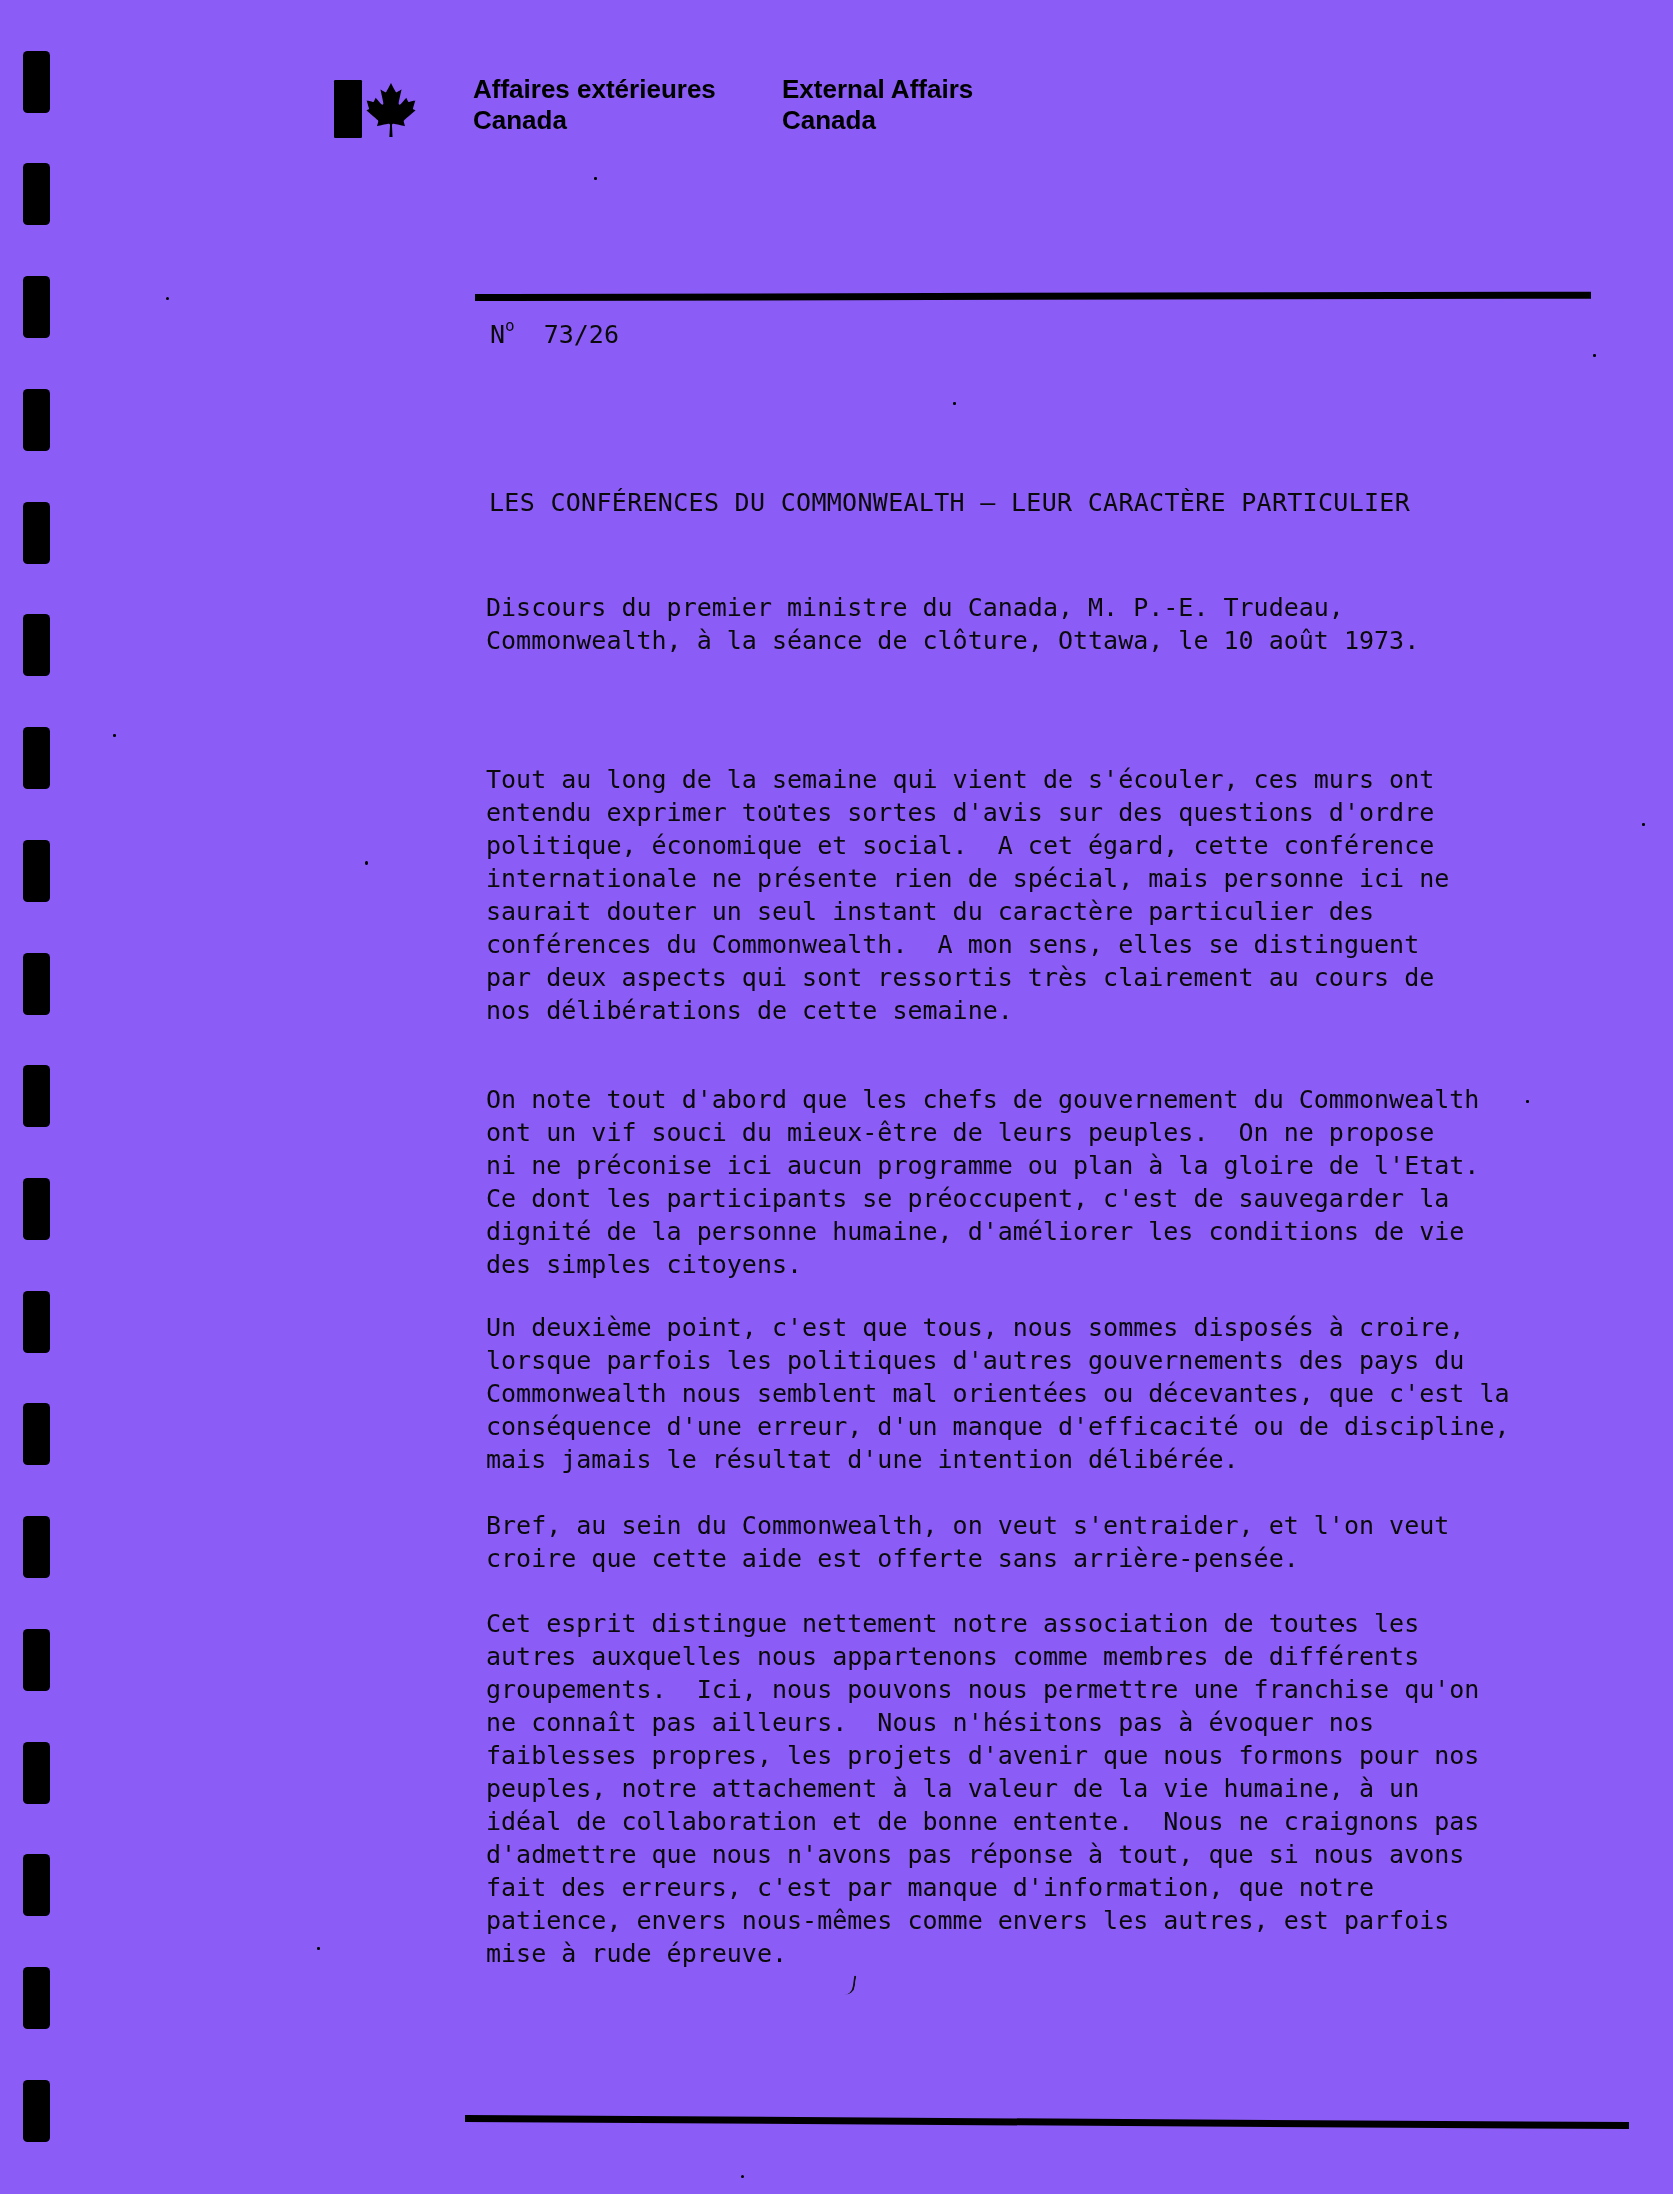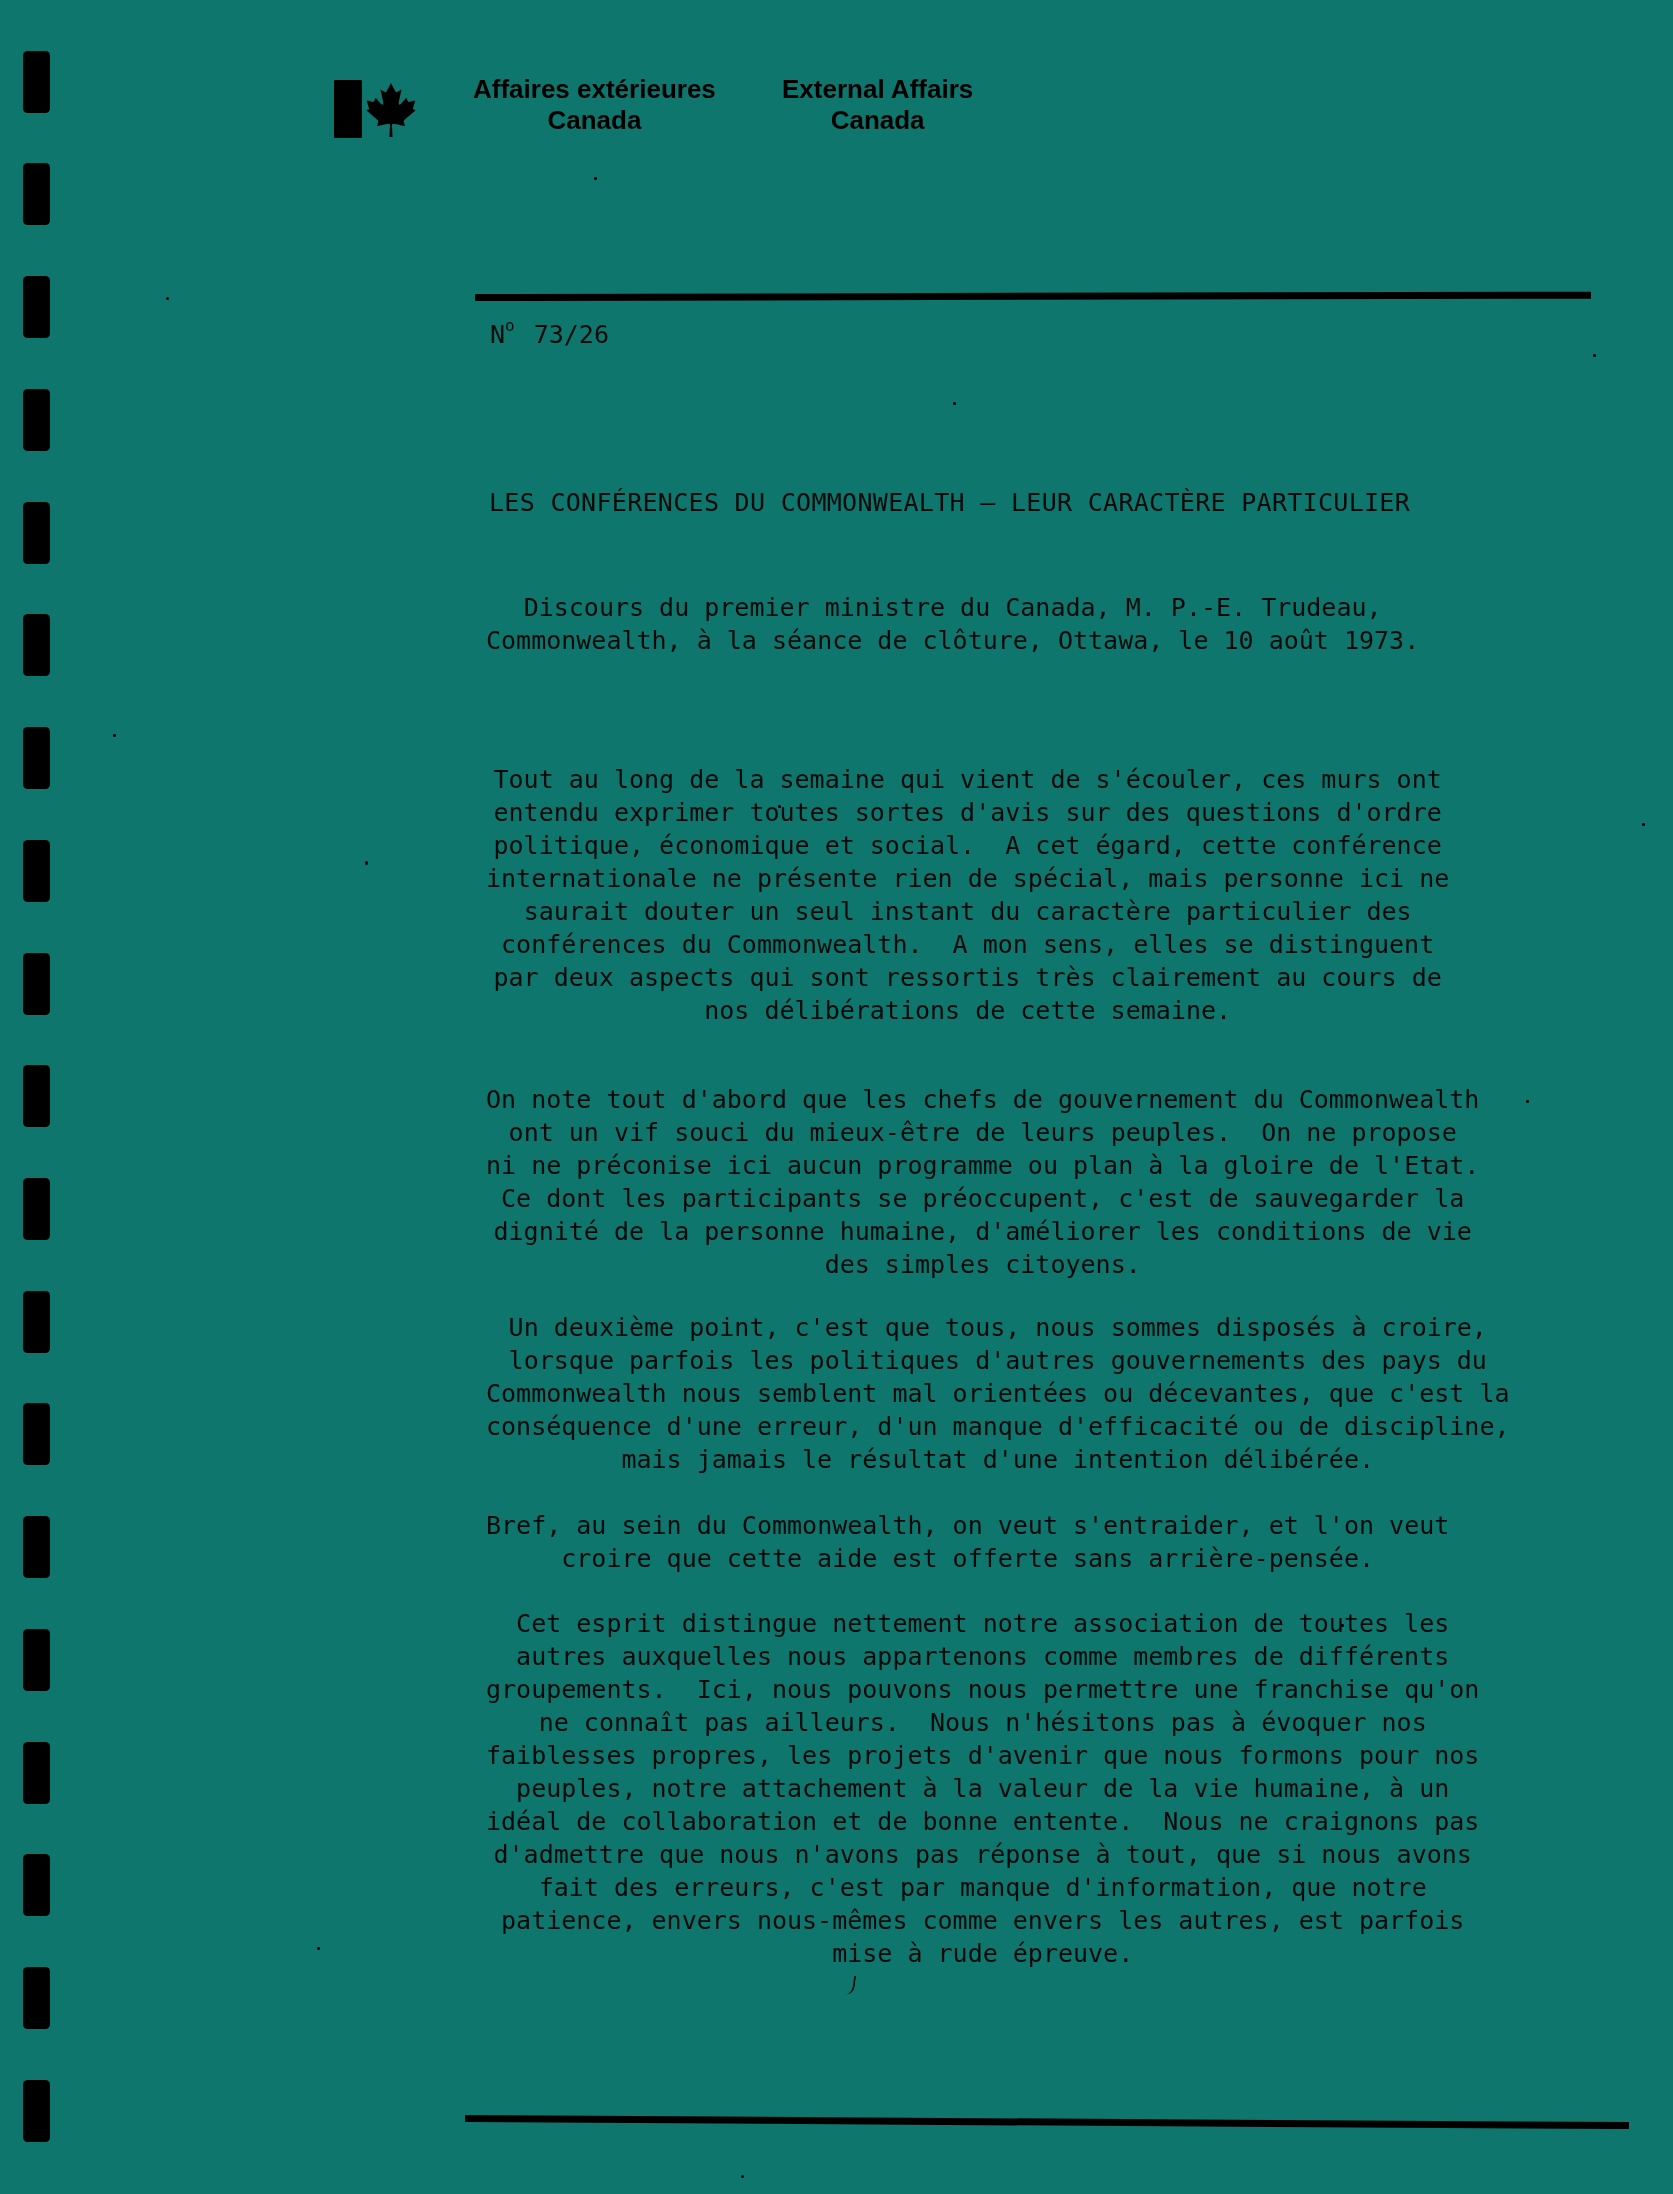--- a/index.html
+++ b/index.html
@@ -1,23 +1,22 @@
 <!DOCTYPE html>
 <html style="font-size:10.5px"><head>
 <meta charset="utf-8">
 <style>
   html,body { margin:0; padding:0; background:#e8e8e8; }
   .paper {
     position:relative;
     width:1674px; height:2194px;
-    background:#0f766e;
+    background:#8b5cf6;
     overflow:hidden;
     font-family:"DejaVu Sans Mono", monospace;
     color:#050505;
-    text-align:center;
   }
   
   .binding-rail { position:absolute; left:0; top:0; width:79px; height:100%; }
   .hole {
     position:absolute; left:23px; width:27px; height:62px;
     background:#000; border-radius:4.6px;
   }
   
   .flag { position:absolute; left:334px; top:80px; width:83px; height:60px; }
   .flag-bar { position:absolute; left:0; top:0; width:28px; height:58px; background:#000; border-radius:1.3px; }
@@ -28,21 +27,21 @@
   
   .masthead-title {
     position:absolute; left:460px; top:192px;
     font-family:"Liberation Serif", serif;
     font-size:70px; line-height:1.1; font-weight:500;
     letter-spacing:0.7px; color:#000; white-space:pre;
   }
   .masthead-rule { position:absolute; left:475px; top:294px; width:1116px; height:7.2px; background:#000; transform:rotate(-0.12deg); transform-origin:left center; }
   .doc-number { position:absolute; left:490px; top:312px; font-size:25px; color:#000; white-space:pre; }
   .doc-number sup { font-size:16px; position:relative; top:-2.6px; }
-  .doc-number .num { margin-left:19px; }
+  .doc-number .num { margin-left:29px; }
   
   .tw { font-family:"DejaVu Sans Mono", monospace; font-size:25px; line-height:33px; color:#0a0a0a; white-space:pre; }
   .speech-heading { position:absolute; left:489px; top:486px; letter-spacing:0.3px; }
   .subtitle { position:absolute; left:486px; top:591px; }
   .para { position:absolute; left:486px; }
   .p0 { top:763px; } .p1 { top:1037px;margin-top:46px; } .p2 { top:1311px; } .p3 { top:1509px; } .p4 { top:1607px; }
   
   .bottom-rule { position:absolute; left:465px; top:2115px; width:1164px; height:7.2px; background:#000; transform:rotate(0.35deg); transform-origin:left center; }
   
   .speck { position:absolute; background:#000; border-radius:50%; }

